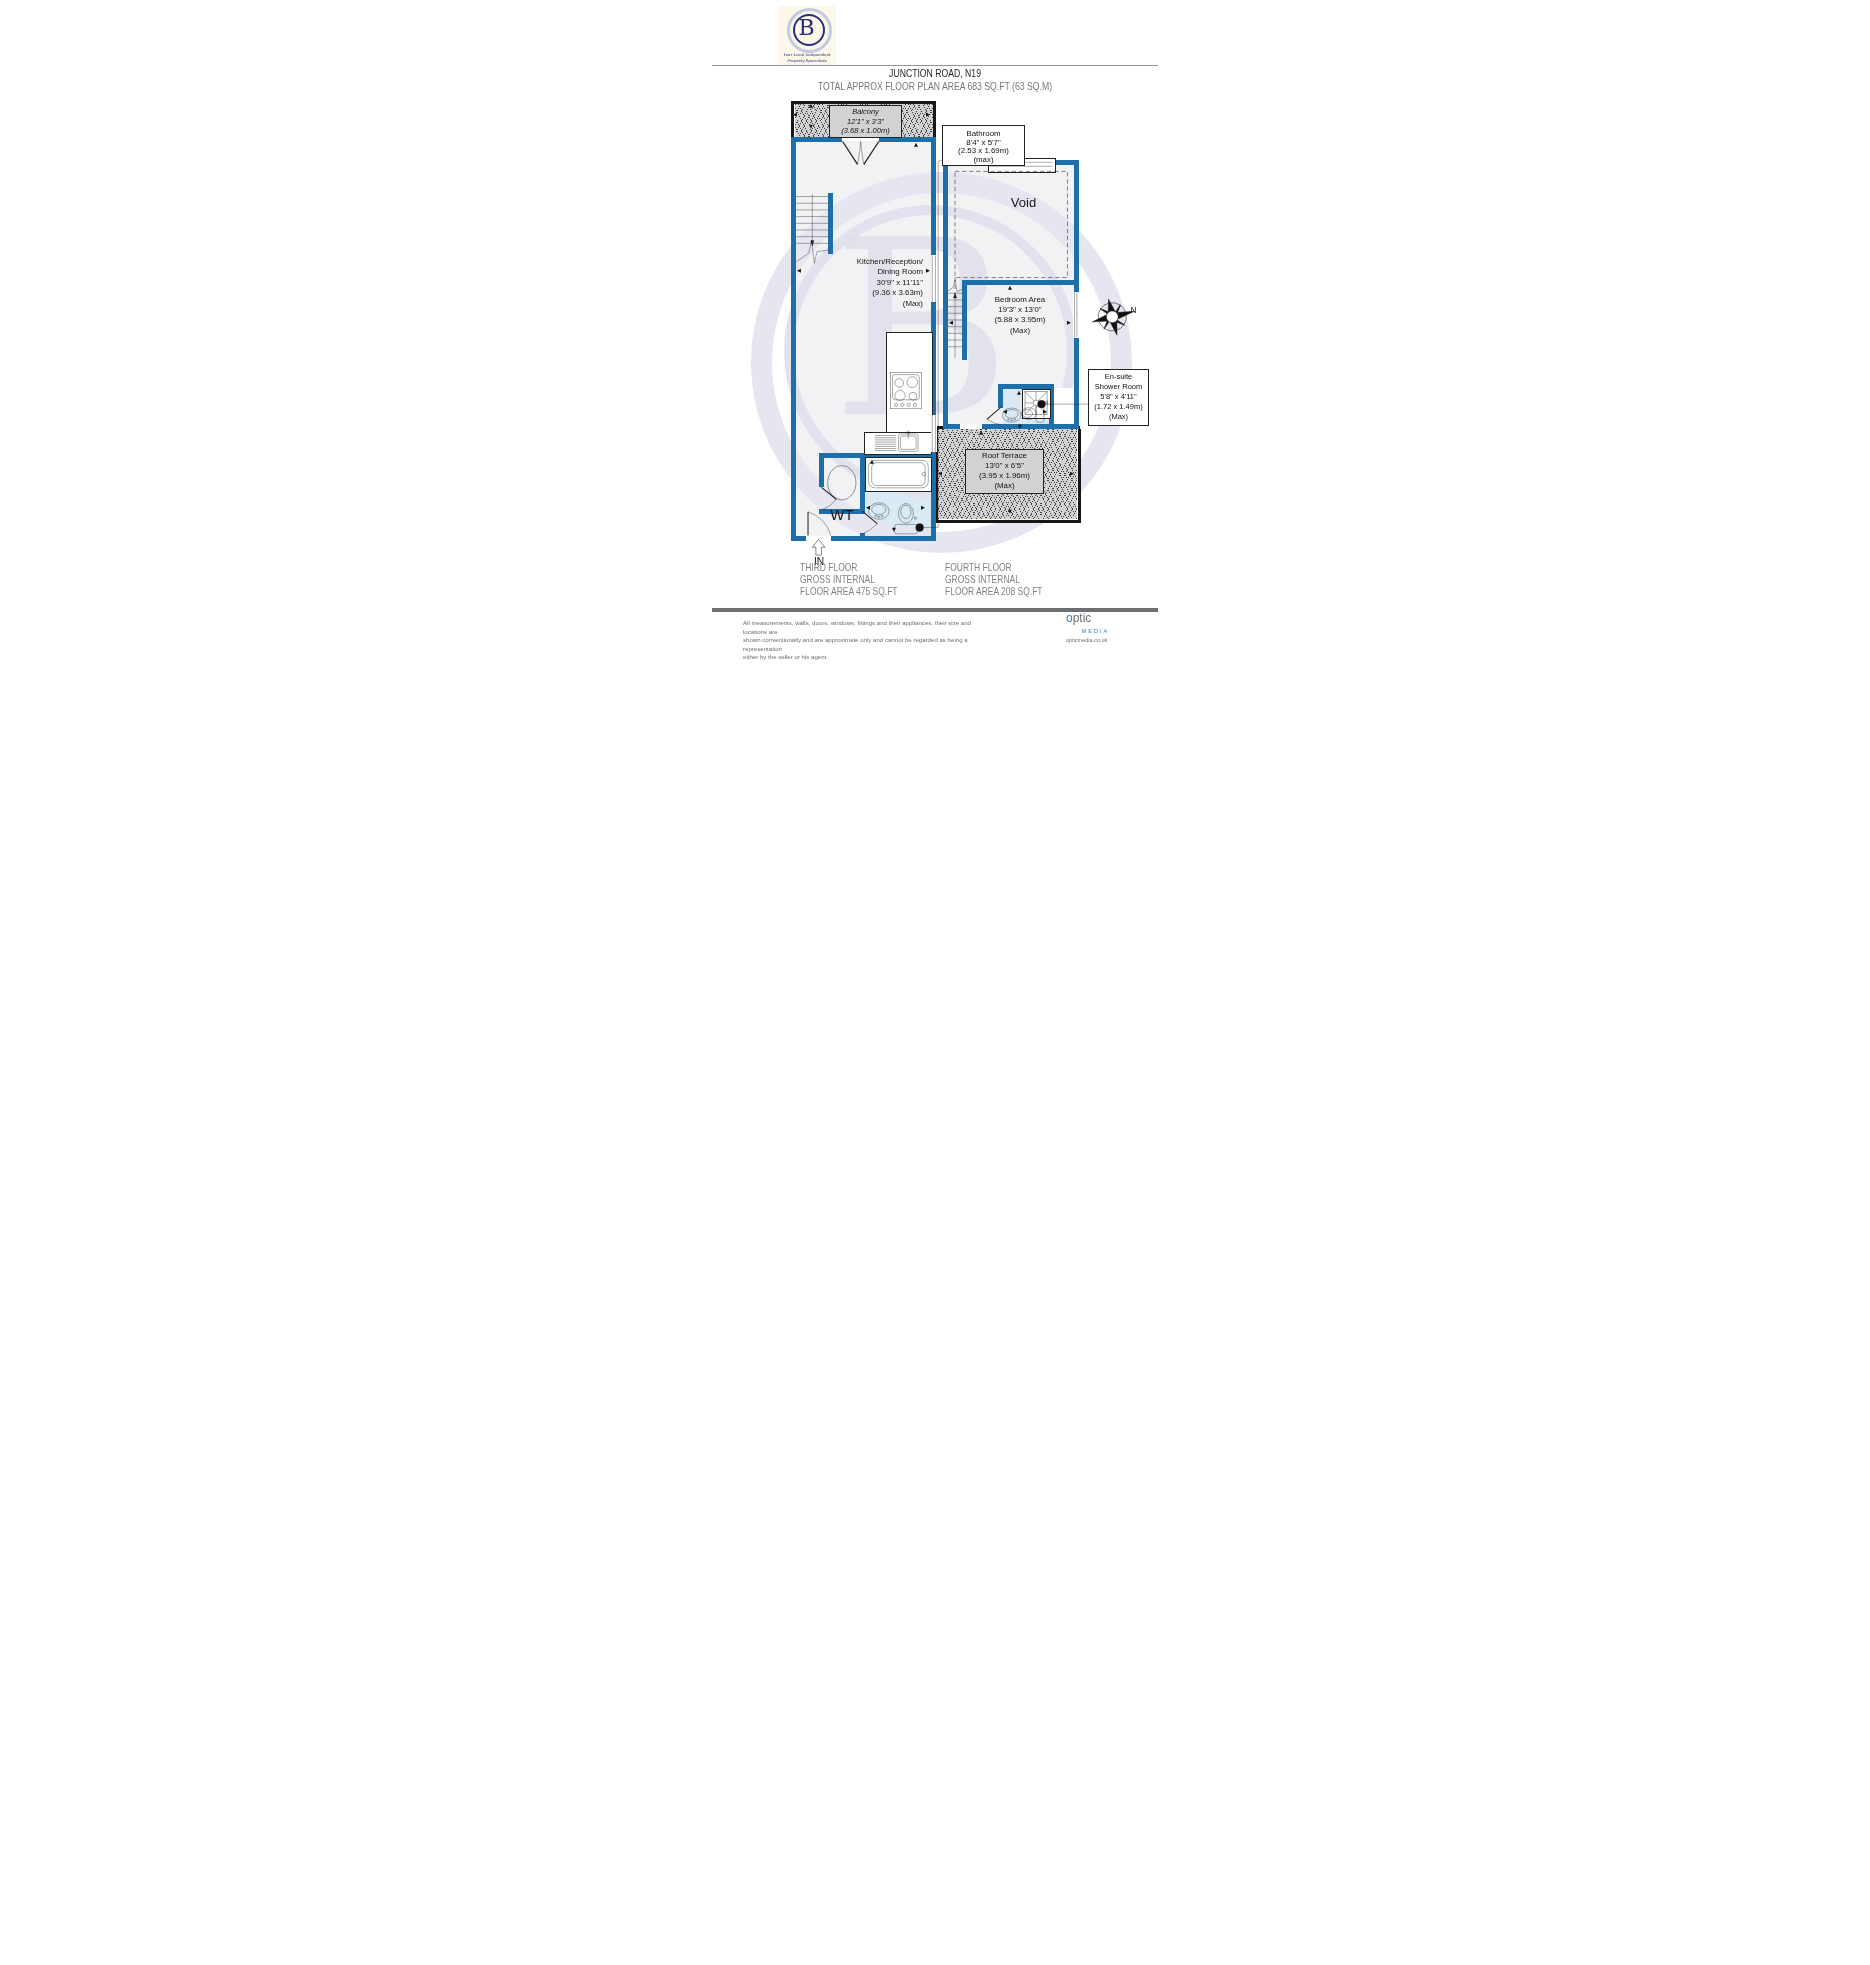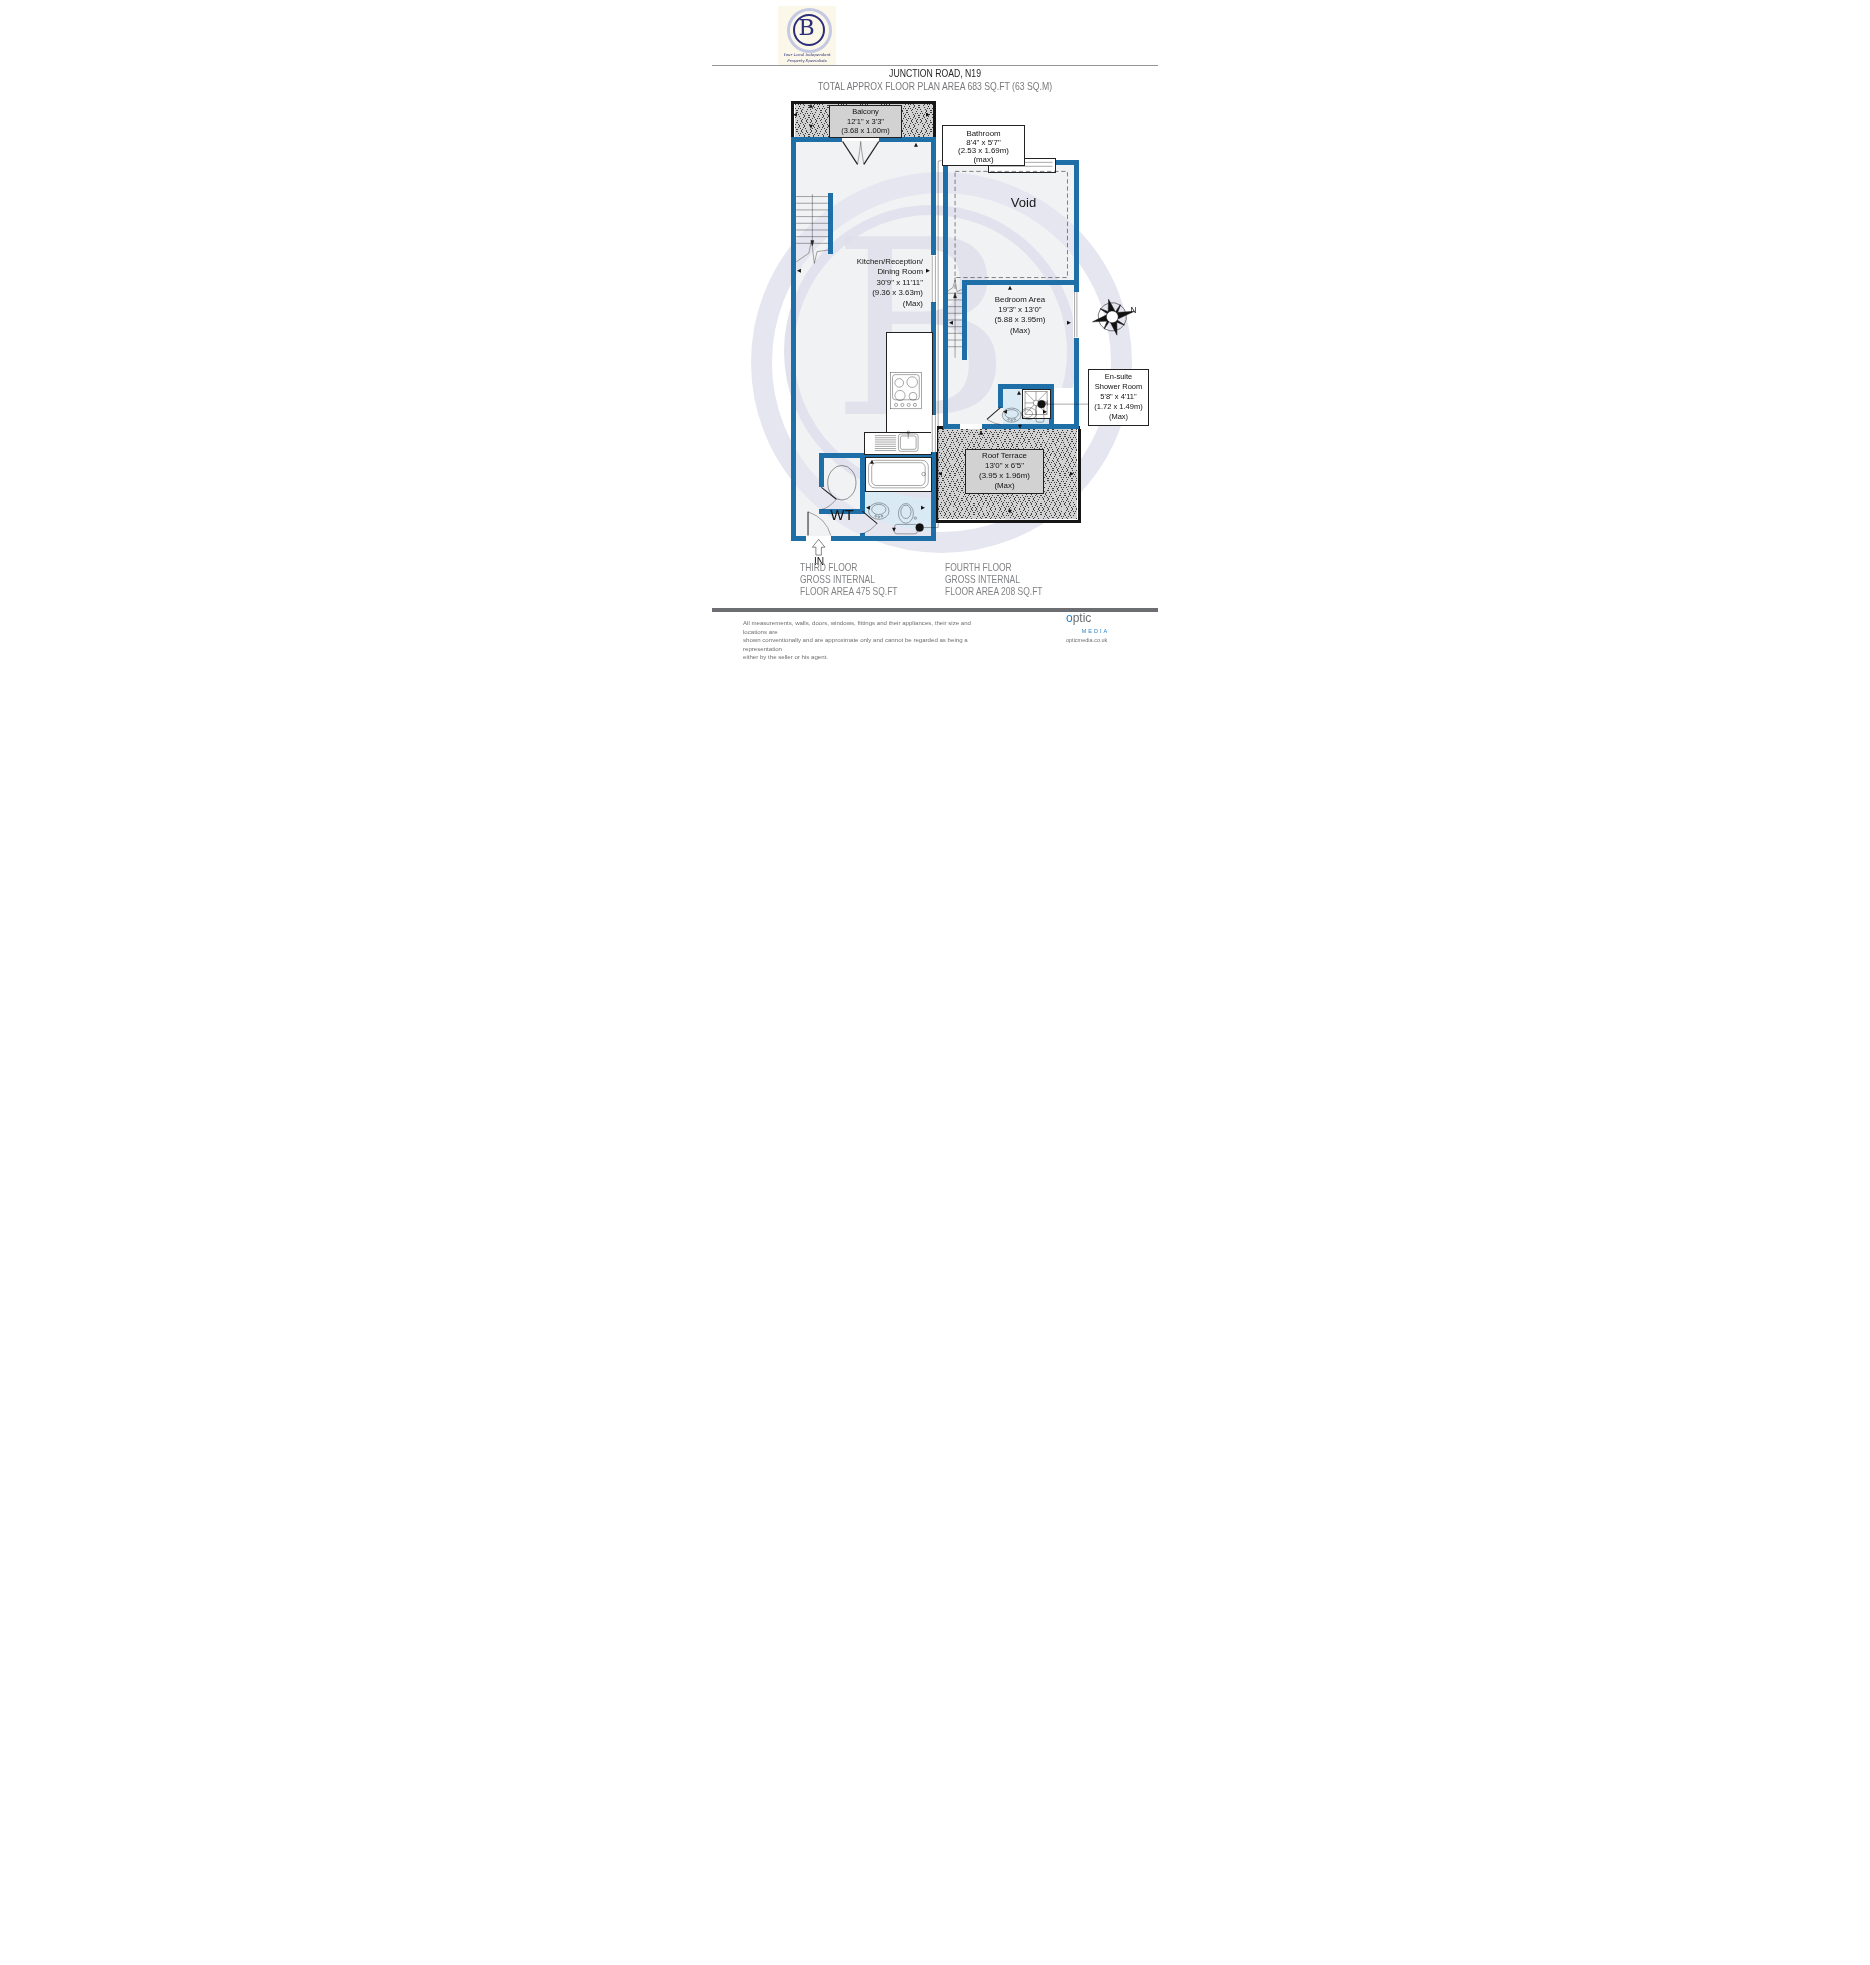--- a/index.html
+++ b/index.html
@@ -264,21 +264,21 @@
   <div class="dim" style="left:366px;top:320px;">▶</div>
   <div class="dim" style="left:316px;top:390px;">▲</div>
   <div class="dim" style="left:302px;top:409px;">◀</div>
   <div class="dim" style="left:342px;top:409px;">▶</div>
   <div class="dim" style="left:317px;top:424px;">▼</div>
   <div class="dim" style="left:278px;top:430px;">▲</div>
   <div class="dim" style="left:307px;top:509px;">▼</div>
   <div class="dim" style="left:237px;top:471px;">◀</div>
   <div class="dim" style="left:369px;top:471px;">▶</div>
 
-  <div class="box gray" style="left:128px;top:105px;width:71px;height:30px;font-size:7.5px;line-height:9.8px;padding-top:0.8px;">
+  <div class="box gray" style="left:128px;top:105px;width:71px;height:30px;font-size:7.5px;line-height:9.8px;padding-top:0.8px;font-style:italic;">
     <div>Balcony</div>
     <div>12'1" x 3'3"</div>
     <div>(3.68 x 1.00m)</div>
   </div>
 
   <div class="roomlbl" style="left:104px;top:257px;width:118px;font-size:7.9px;line-height:10.4px;text-align:right;">
     <div>Kitchen/Reception/</div>
     <div>Dining Room</div>
     <div>30'9" x 11'11"</div>
     <div>(9.36 x 3.63m)</div>

